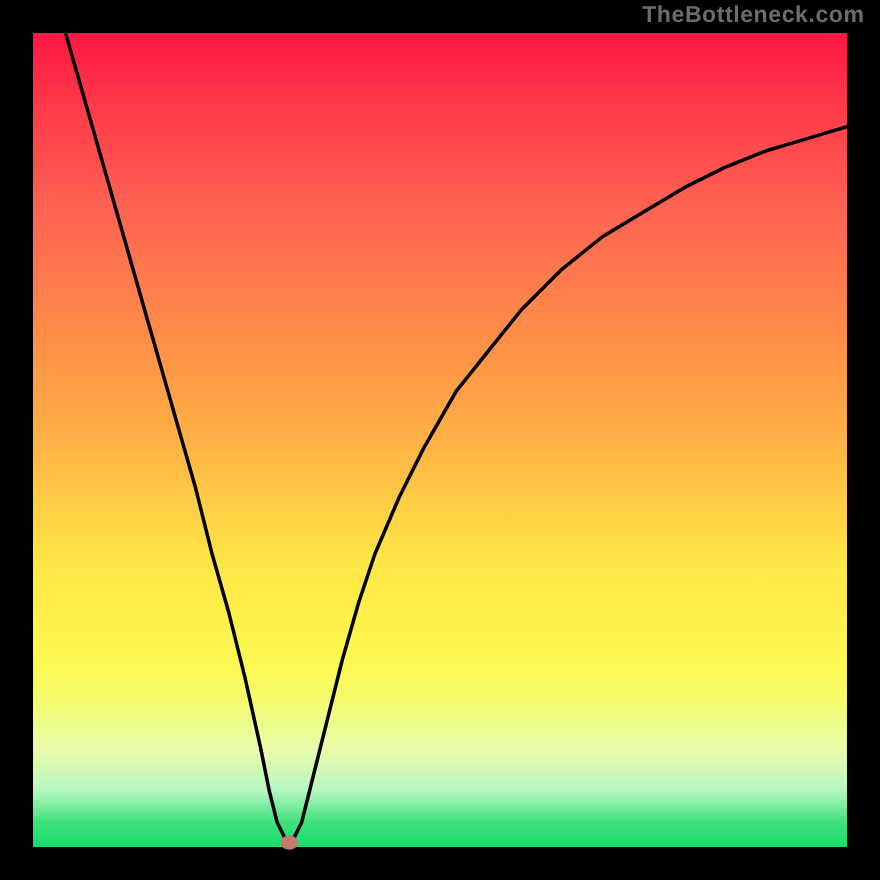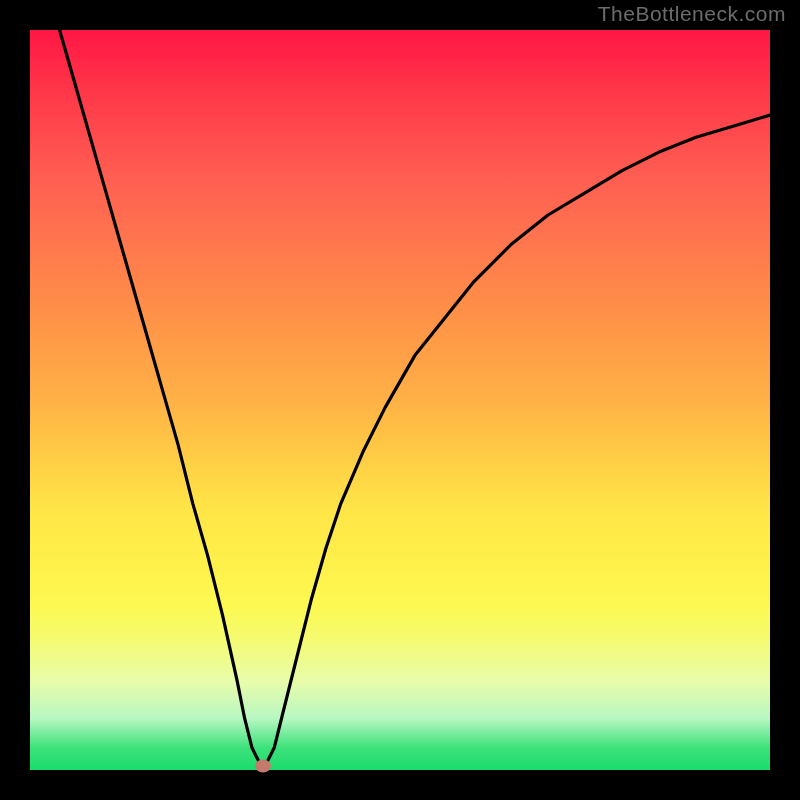--- a/index.html
+++ b/index.html
@@ -56,21 +56,21 @@
     border-radius: 50%;
     background: #c47a6d;
     transform: translate(-50%, -50%);
   }
   .watermark {
     position: absolute;
     top: 2px;
     right: 14px;
     color: #6c6c6c;
     font-size: 21px;
-    font-weight: 400;
+    font-weight: 700;
     letter-spacing: 0.5px;
     user-select: none;
   }
 </style>
 </head>
 <body>
 
 <div class="chart-wrapper">
 
   <div class="watermark">TheBottleneck.com</div>

